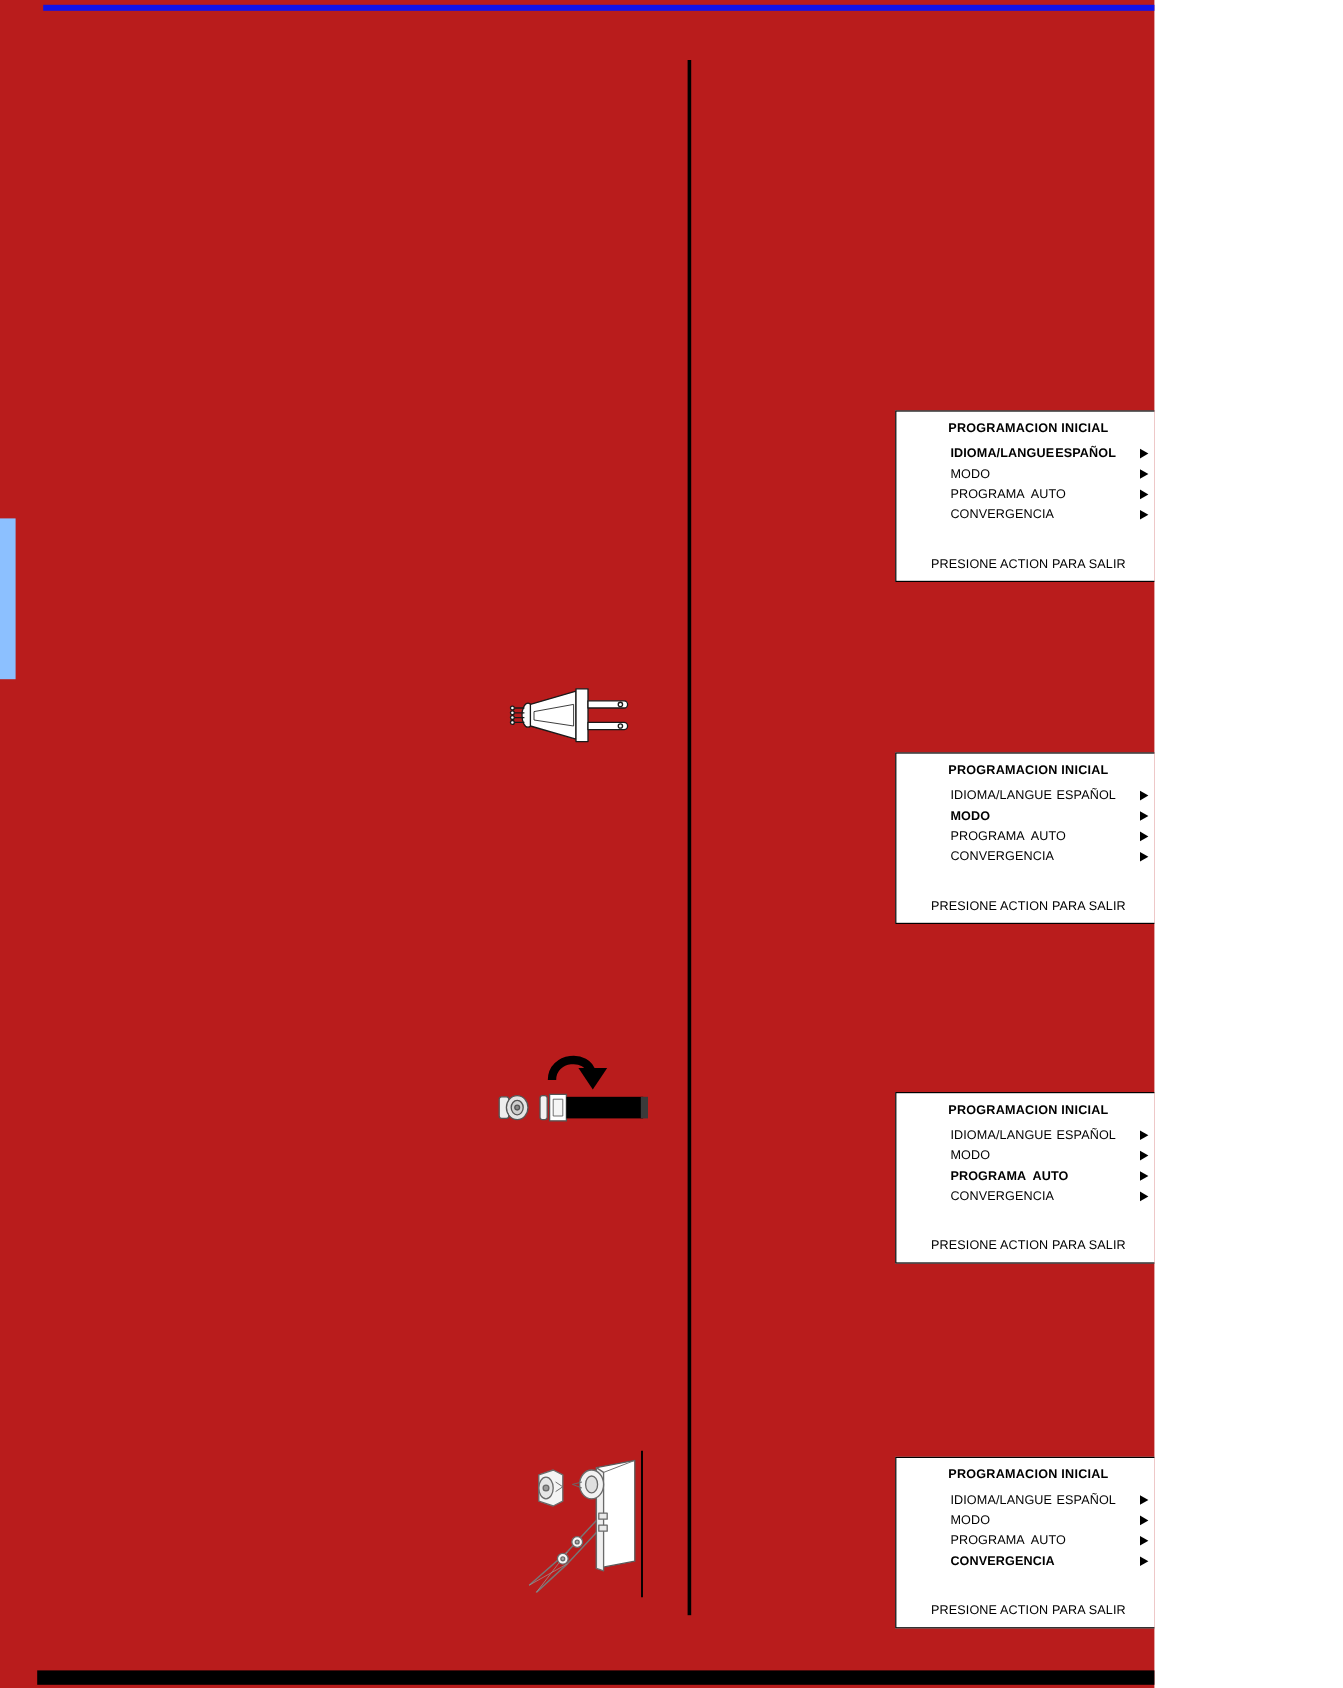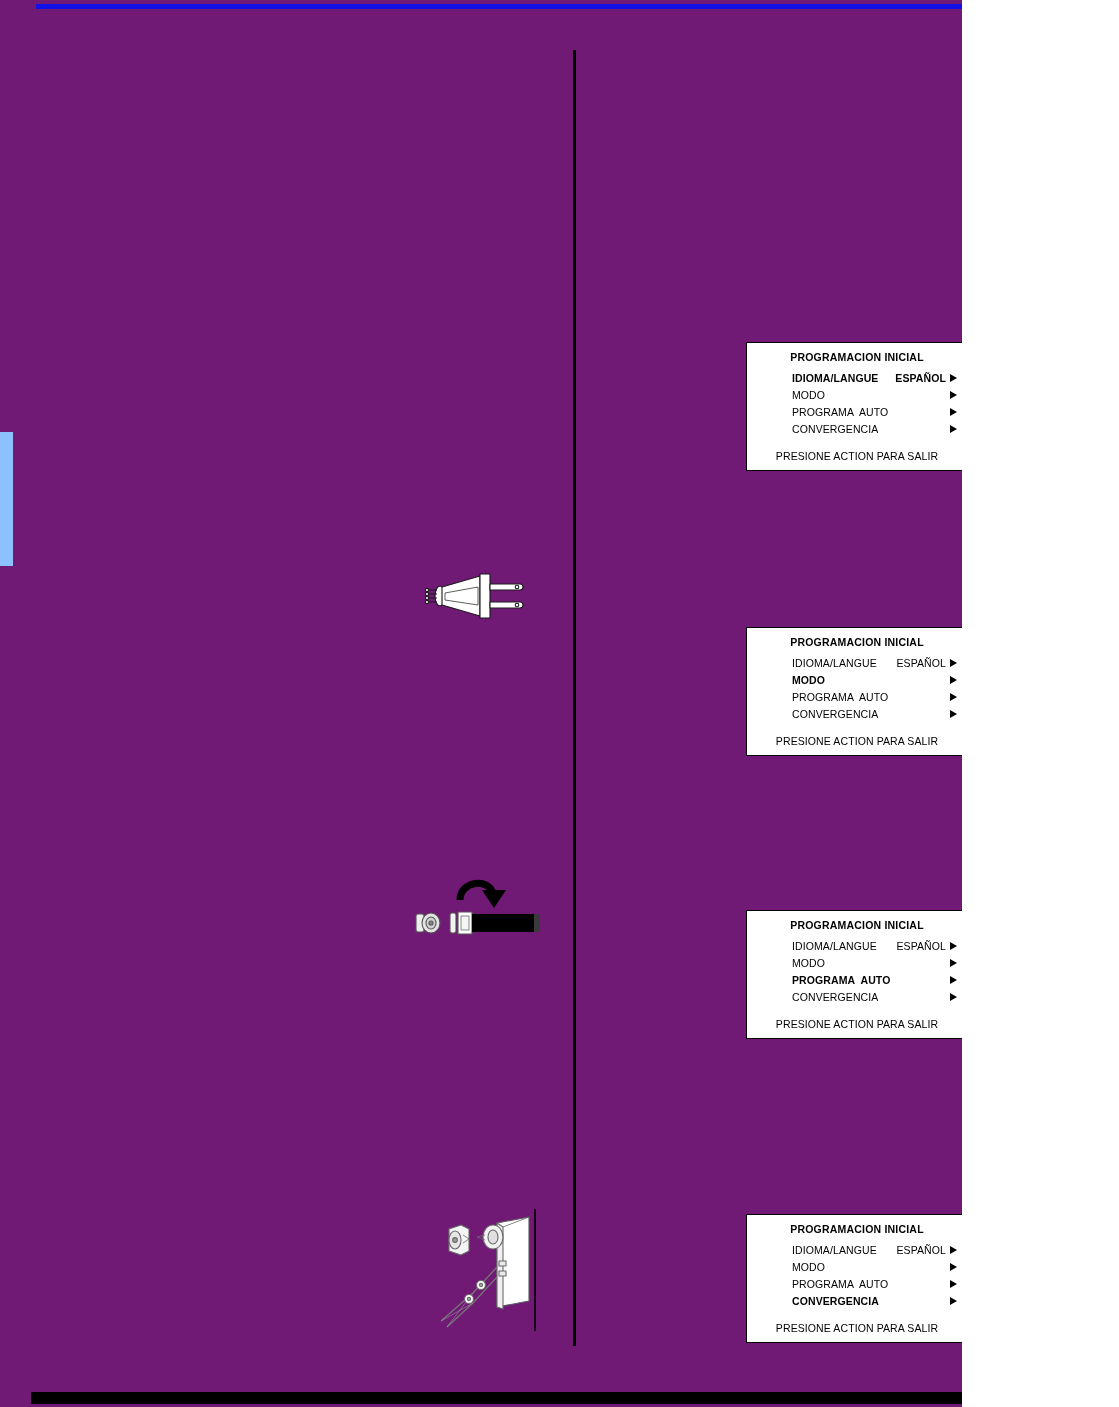--- a/index.html
+++ b/index.html
@@ -9,21 +9,21 @@
     background: #ffffff;
   }
   body {
     font-family: "Liberation Sans", sans-serif;
     -webkit-font-smoothing: none;
   }
   .page {
     position: relative;
     width: 962px;
     height: 1407px;
-    background: #701a75;
+    background: #b91c1c;
     overflow: hidden;
   }
 
   
   .top-rule {
     position: absolute;
     left: 36px;
     top: 4px;
     width: 1081px;
     height: 5px;
@@ -105,21 +105,21 @@
     color: #000;
     letter-spacing: 0.1px;
   }
   .osd-row .label {
     white-space: pre;
     padding-left: 36px;
   }
   .osd-row .right {
     display: flex;
     align-items: center;
-    gap: 4px;
+    gap: 20px;
     white-space: pre;
   }
   .osd-row.sel .label,
   .osd-row.sel .value {
     font-weight: bold;
   }
   .osd-row .value {
     font-size: 10.5px;
   }
   .arrow {
@@ -127,21 +127,21 @@
     width: 0;
     height: 0;
     border-top: 4.5px solid transparent;
     border-bottom: 4.5px solid transparent;
     border-left: 7px solid #000000;
   }
   .osd-footer {
     text-align: center;
     font-size: 10.5px;
     color: #000;
-    margin-top: 13px;
+    margin-top: 27px;
     letter-spacing: 0.1px;
   }
 
   
   .figure {
     position: absolute;
   }
 </style>
 </head>
 <body>

